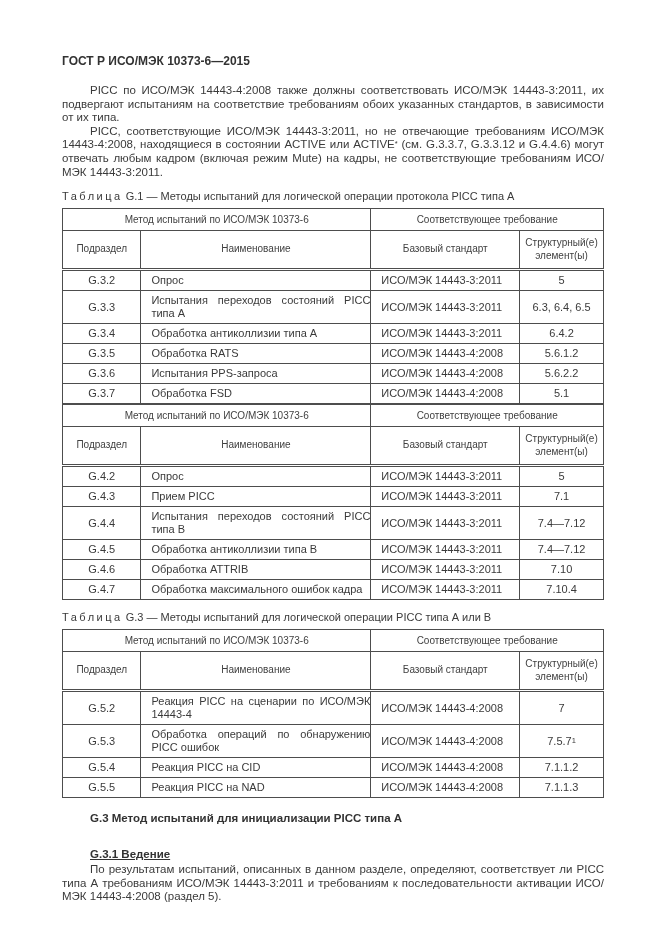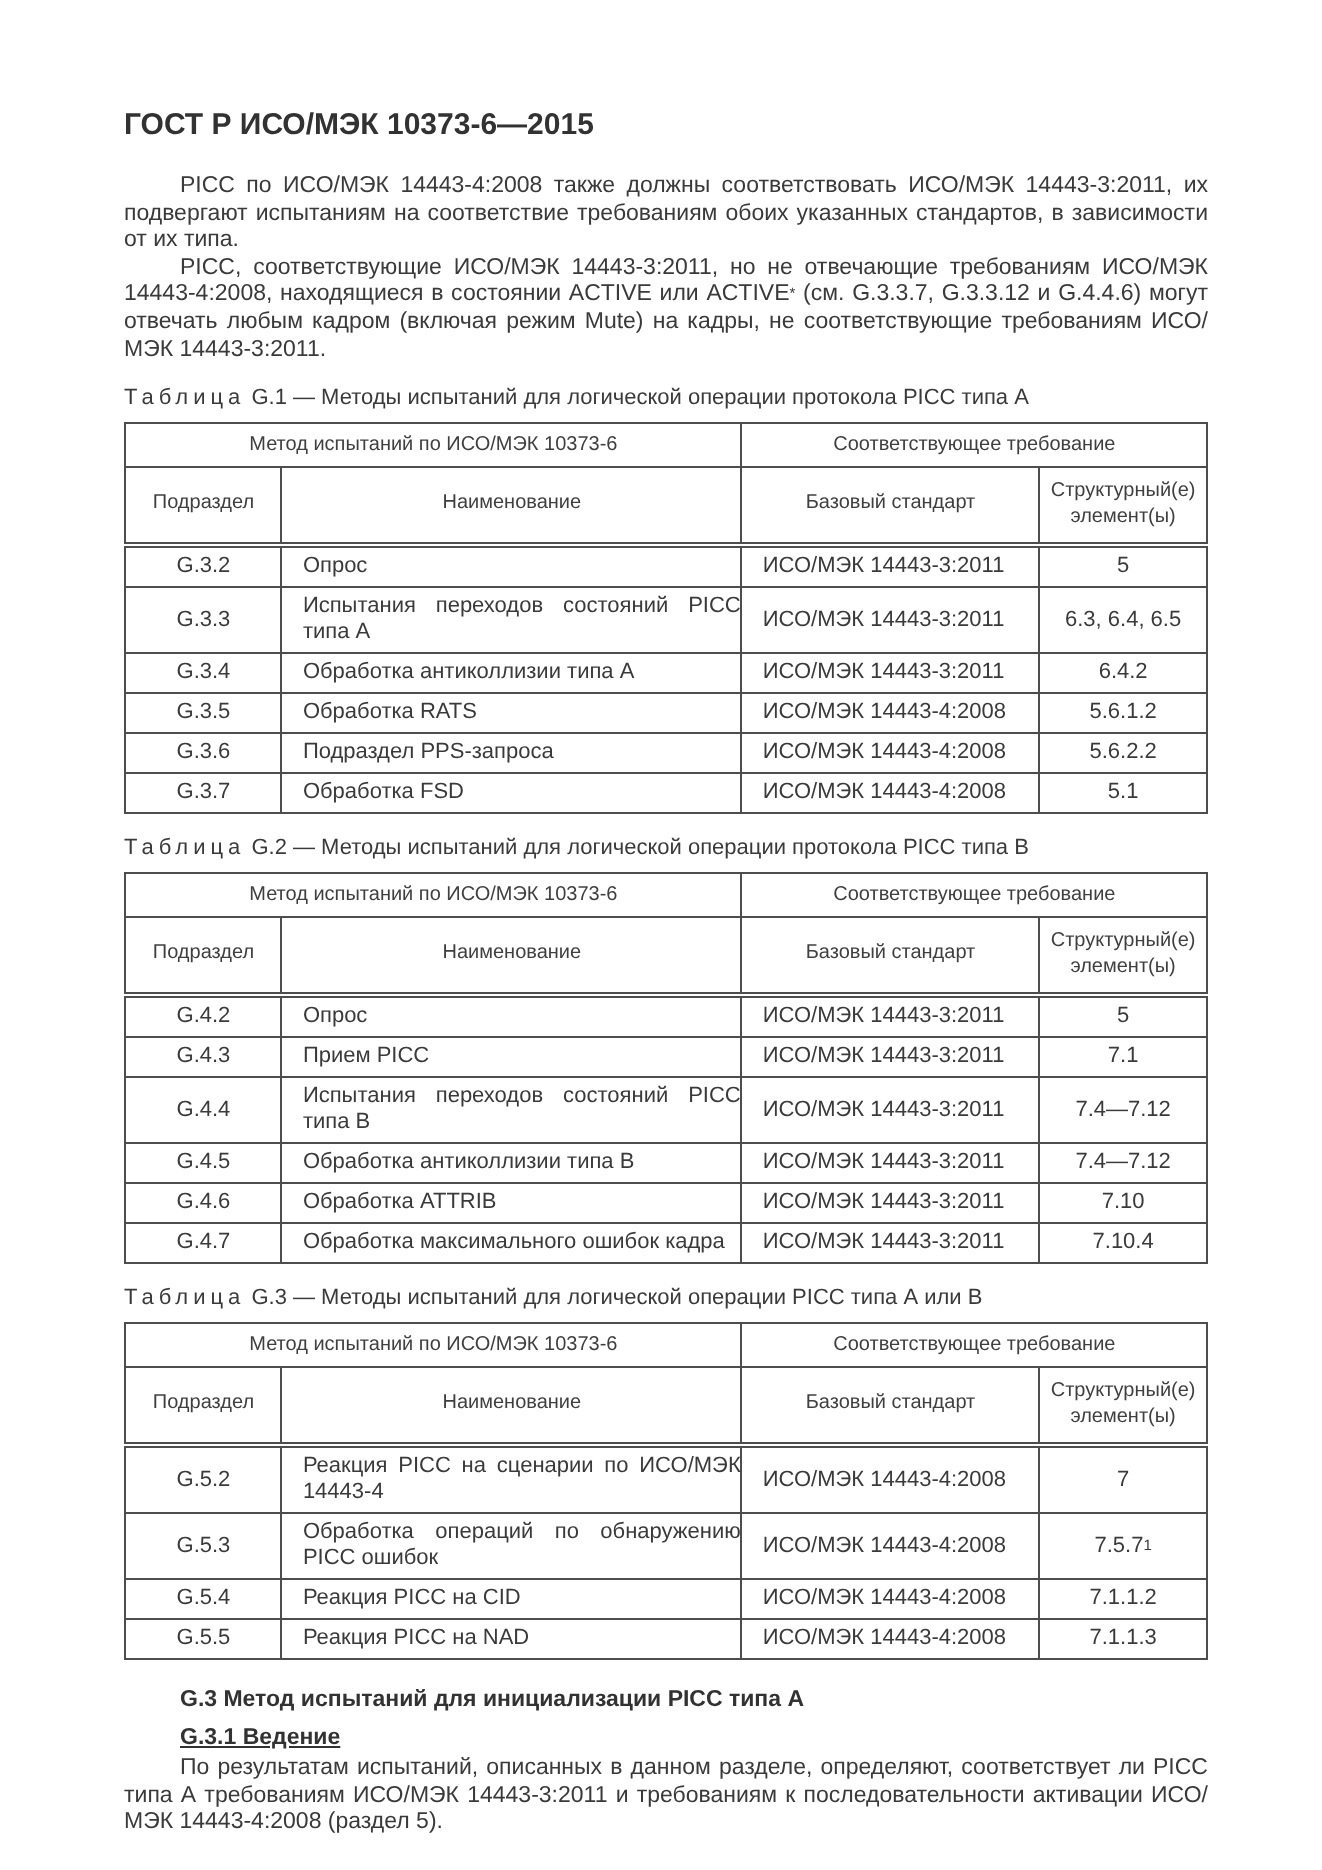--- a/index.html
+++ b/index.html
@@ -8,21 +8,21 @@
     width: 661px; height: 935px;
     font-family: "Liberation Sans", sans-serif;
     color: #3a3a3a;
     overflow: hidden;
   }
   .page {
     width: 661px; height: 935px;
     padding: 54px 57px 0 62px;
   }
   .doc-header {
-    font-size: 15px;
+    font-size: 12px;
     font-weight: bold;
     color: #323232;
     margin: 0 0 16px 0;
   }
   .body-text {
     font-size: 11.5px;
     line-height: 13.6px;
     text-align: justify;
     text-indent: 28px;
     margin: 0;
@@ -59,21 +59,21 @@
   td.c-sub { text-align: center; }
   td.c-name { text-align: justify; padding-left: 10px; padding-right: 0; }
   td.c-std { text-align: left; padding-left: 10px; }
   td.c-el { text-align: center; }
   .section-heading, .section-subheading {
     font-size: 11.5px;
     font-weight: bold;
     color: #323232;
     margin: 0 0 0 28px;
   }
-  .section-heading { margin-top: 14px; margin-bottom: 7px; }
+  .section-heading { margin-top: 14px; margin-bottom: 24px; }
   .section-subheading { margin-bottom: 3px; text-decoration: underline; }
   sup { font-size: 7.5px; vertical-align: top; position: relative; top: -1px; }
 </style>
 </head>
 <body>
 
 <div class="page">
 
   <div class="doc-header">ГОСТ Р ИСО/МЭК 10373-6—2015</div>
 
@@ -120,34 +120,33 @@
         <td class="c-el">6.4.2</td>
       </tr>
       <tr>
         <td class="c-sub">G.3.5</td>
         <td class="c-name">Обработка RATS</td>
         <td class="c-std">ИСО/МЭК 14443-4:2008</td>
         <td class="c-el">5.6.1.2</td>
       </tr>
       <tr>
         <td class="c-sub">G.3.6</td>
-        <td class="c-name">Подраздел PPS-запроса</td>
+        <td class="c-name">Испытания PPS-запроса</td>
         <td class="c-std">ИСО/МЭК 14443-4:2008</td>
         <td class="c-el">5.6.2.2</td>
       </tr>
       <tr>
         <td class="c-sub">G.3.7</td>
         <td class="c-name">Обработка FSD</td>
         <td class="c-std">ИСО/МЭК 14443-4:2008</td>
         <td class="c-el">5.1</td>
       </tr>
     </tbody>
   </table>
 
-  <div class="caption"><span class="cap-label">Таблица</span> <span>G.2 — Методы испытаний для логической операции протокола PICC типа В</span></div>
   <table>
     <colgroup>
         <col class="w1">
         <col class="w2">
         <col class="w3">
         <col class="w4">
       </colgroup>
     <thead>
       <tr class="group">
         <th colspan="2">Метод испытаний по ИСО/МЭК 10373-6</th>

